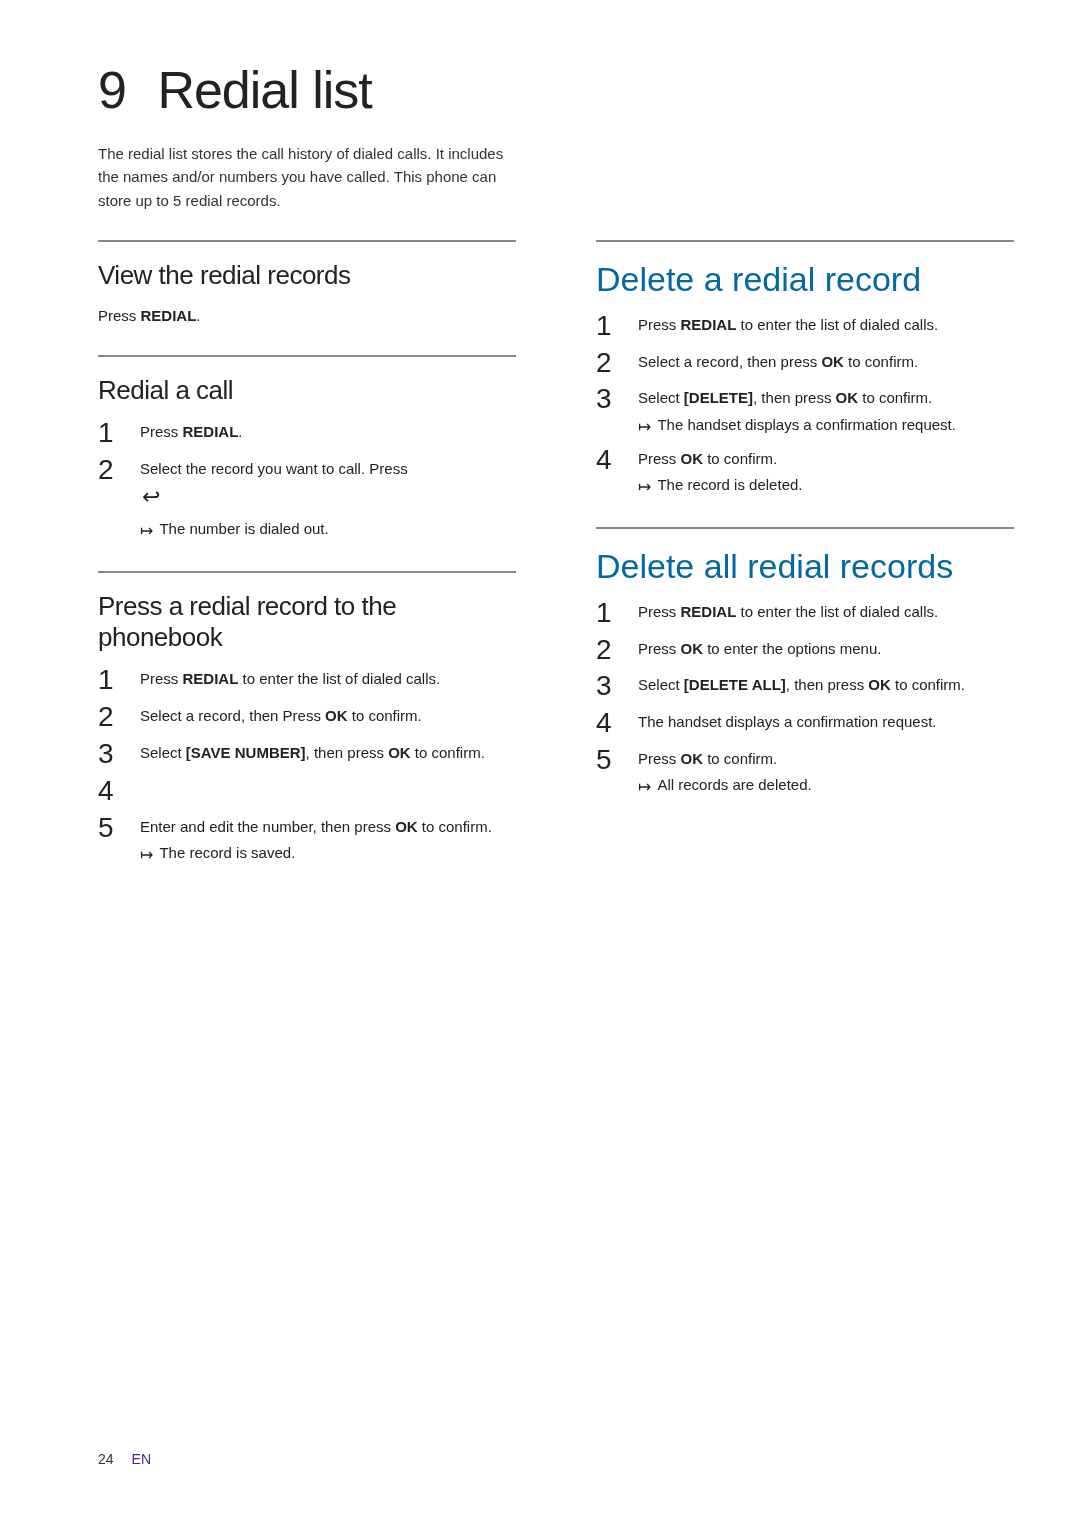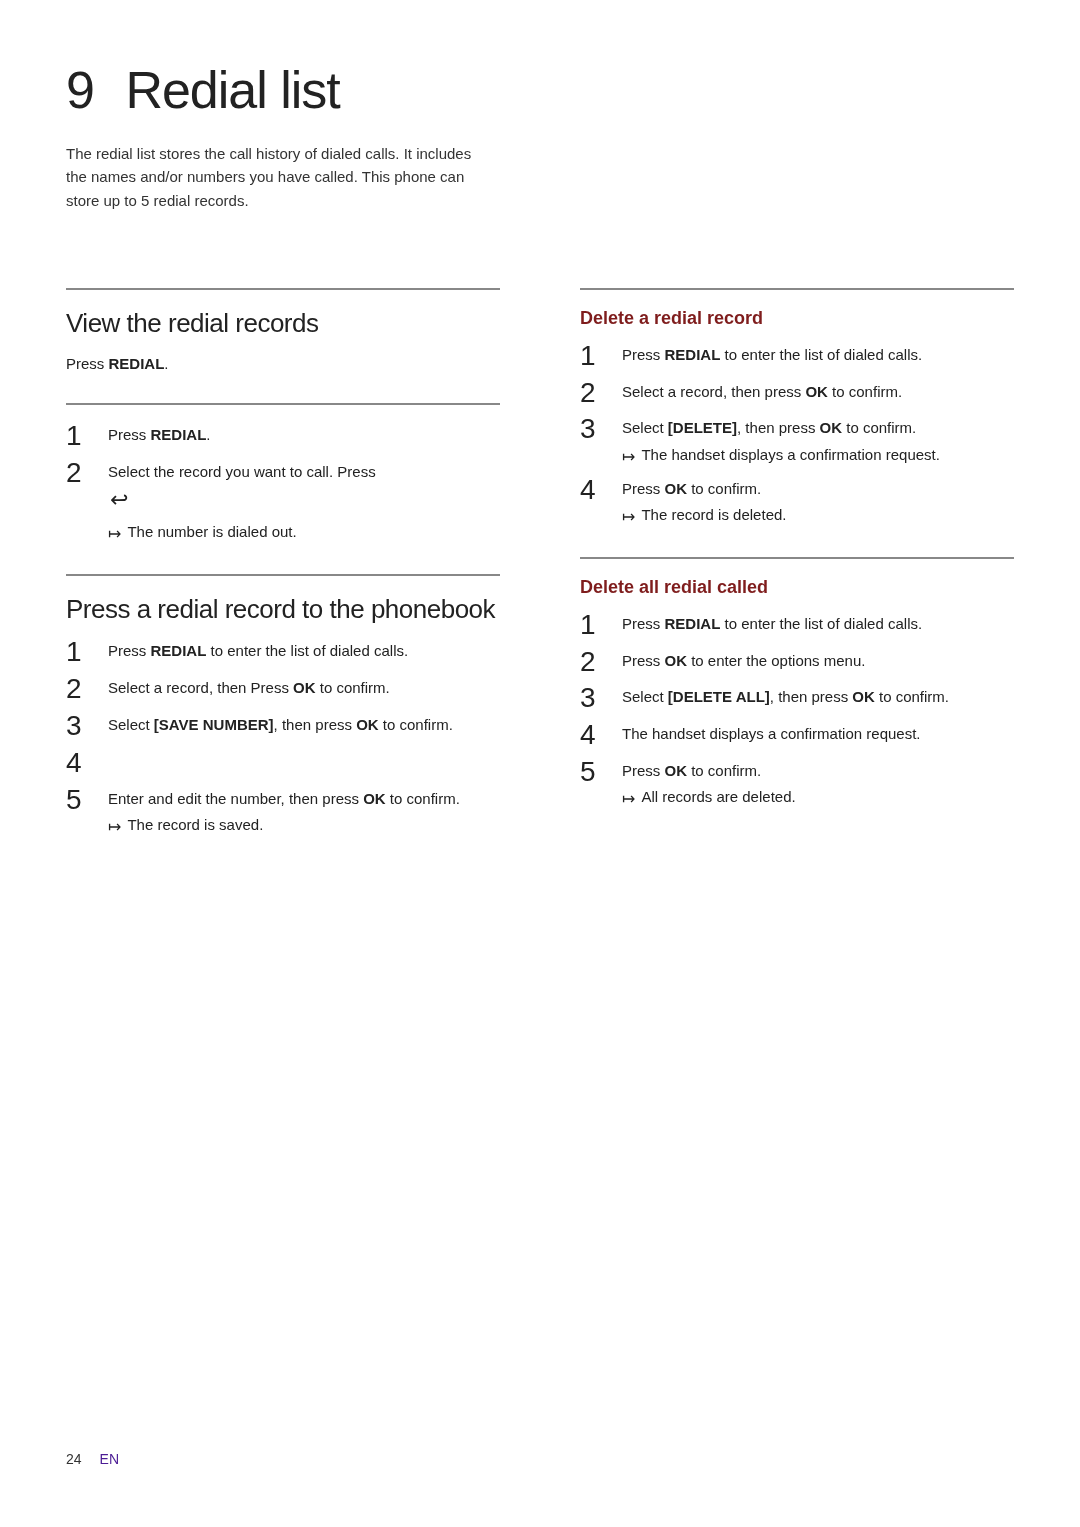--- a/index.html
+++ b/index.html
@@ -17,30 +17,29 @@
       min-height: 1527px;
       padding: 0;
     }
 
     .page {
       width: 1080px;
       min-height: 1527px;
       background: #ffffff;
       display: flex;
       flex-direction: column;
-      padding: 60px 66px 60px 66px;
+      padding: 60px 66px 60px 98px;
     }
 
     .two-col {
       display: flex;
       flex-direction: row;
       gap: 0;
       width: 100%;
       flex: 1;
-      margin-top: 48px;
     }
 
     .left-col {
       width: 50%;
       padding-right: 40px;
     }
 
     .right-col {
       width: 50%;
       padding-left: 40px;
@@ -85,23 +84,23 @@
 
     h2.section-title {
       font-size: 26px;
       font-weight: 400;
       color: #222;
       margin-bottom: 14px;
       letter-spacing: -0.5px;
     }
 
     h2.section-title-right {
-      font-size: 18px;
-      font-weight: 700;
-      color: #7f1d1d;
+      font-size: 34px;
+      font-weight: 400;
+      color: #0369a1;
       margin-bottom: 14px;
     }
 
     .section-desc {
       font-size: 15px;
       margin-bottom: 10px;
       line-height: 1.5;
     }
 
     .bold-key {
@@ -212,20 +211,21 @@
     <div class="left-col">
 
       <div class="section-block">
         <hr class="section-divider">
         <h2 class="section-title">View the redial records</h2>
         <p class="section-desc">Press <span class="bold-key">REDIAL</span>.</p>
       </div>
 
       <div class="section-block">
         <hr class="section-divider">
+        <h2 class="section-title">Redial a call</h2>
         <ol class="steps-list">
           <li>
             <span class="step-num">1</span>
             <div class="step-content">
               Press <span class="bold-key">REDIAL</span>.
             </div>
           </li>
           <li>
             <span class="step-num">2</span>
             <div class="step-content">
@@ -316,21 +316,21 @@
                 <span class="arrow-icon">↦</span>
                 <span class="result-text">The record is deleted.</span>
               </div>
             </div>
           </li>
         </ol>
       </div>
 
       <div class="section-block-right">
         <hr class="section-divider-right">
-        <h2 class="section-title-right">Delete all redial called</h2>
+        <h2 class="section-title-right">Delete all redial records</h2>
         <ol class="steps-list">
           <li>
             <span class="step-num">1</span>
             <div class="step-content">
               Press <span class="bold-key">REDIAL</span> to enter the list of dialed calls.
             </div>
           </li>
           <li>
             <span class="step-num">2</span>
             <div class="step-content">

